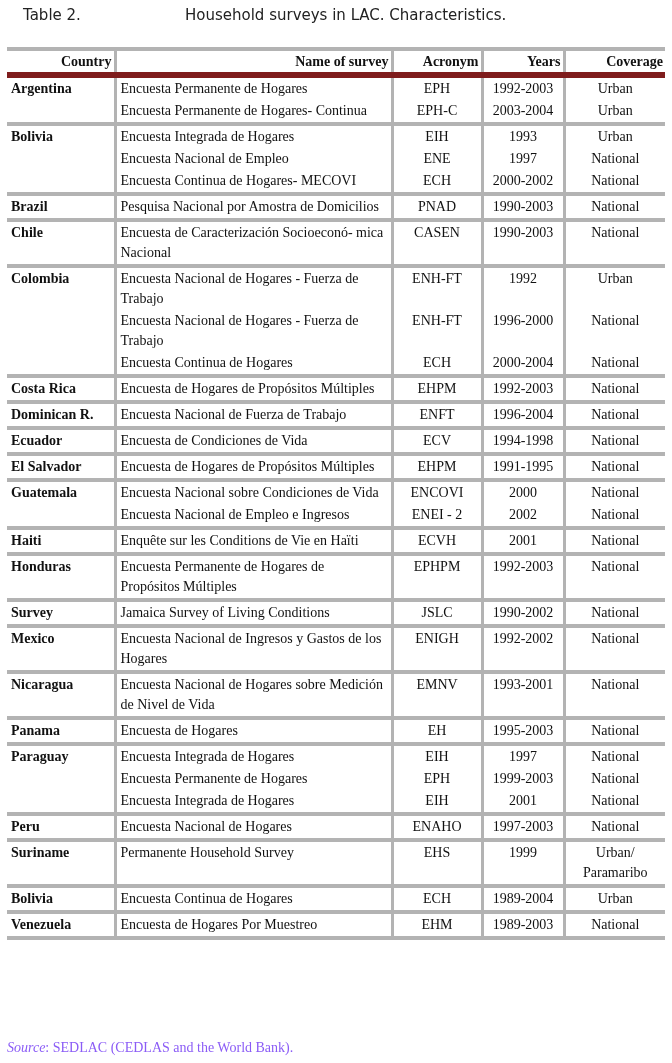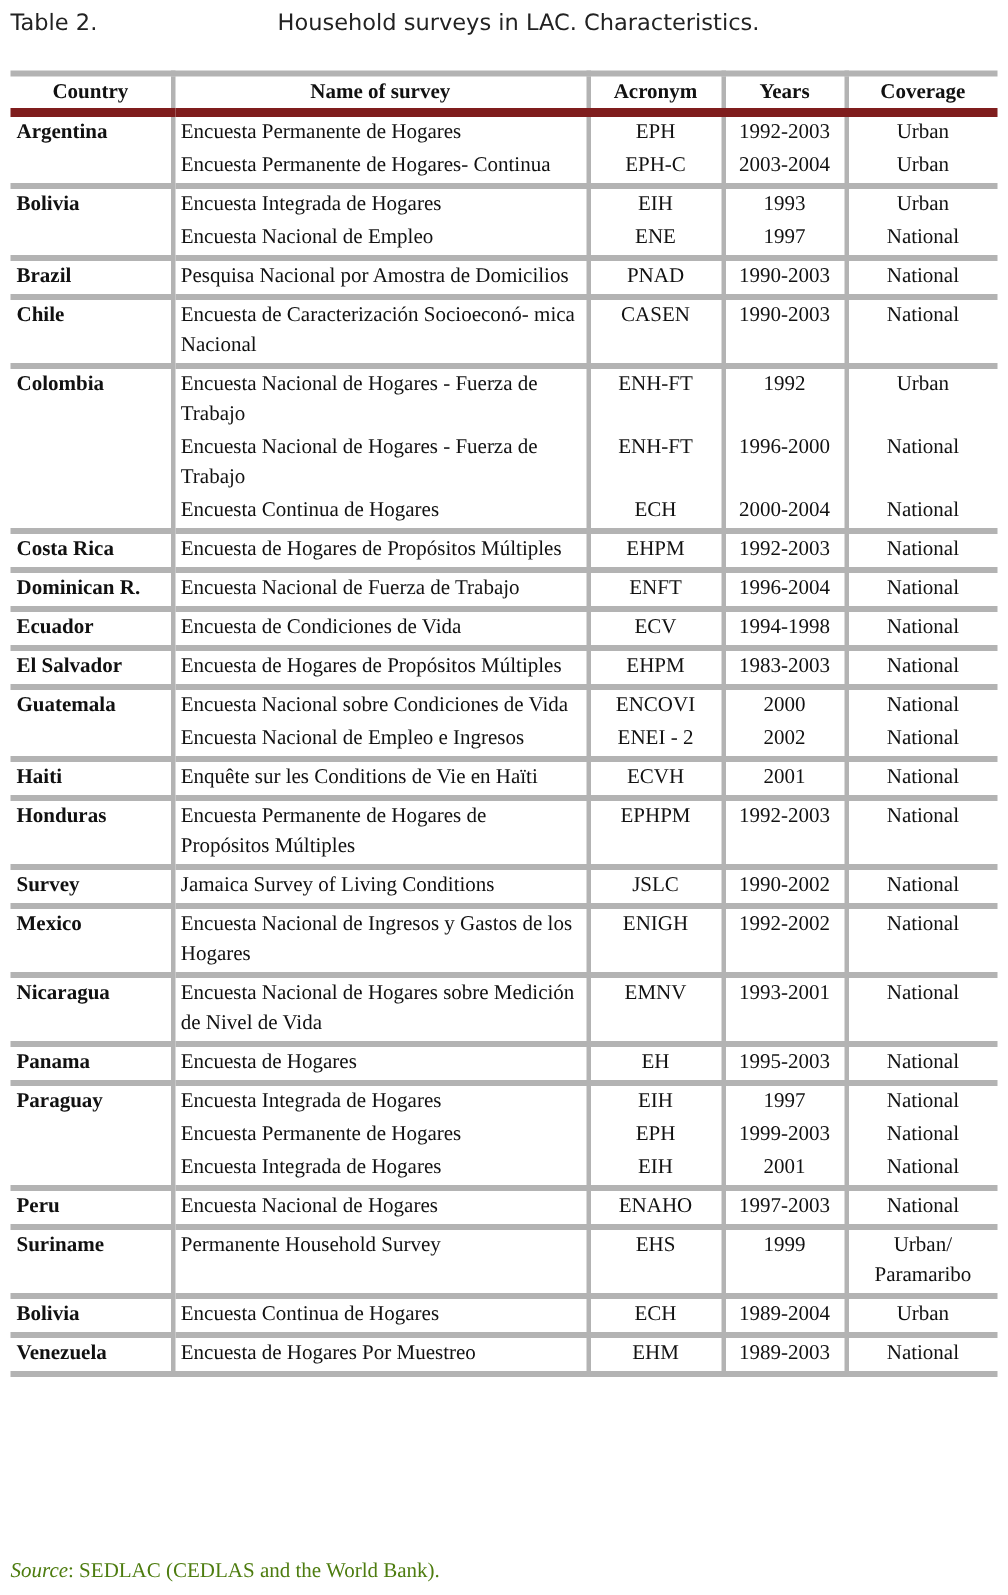--- a/index.html
+++ b/index.html
@@ -1,46 +1,46 @@
 <!DOCTYPE html>
 <html><head>
 <meta charset="utf-8">
 <style>
   html, body { margin: 0; padding: 0; background: #ffffff; }
   body { width: 672px; height: 1063px; position: relative; overflow: hidden; color: #111; }
   .title-line {
     position: absolute; left: 7px; top: 6px; width: 660px; height: 22px;
     font-family: "DejaVu Sans", sans-serif; font-size: 15px; color: #222;
   }
-  .title-line .tlabel { position: absolute; left: 0; top: 0; text-align: center; }
+  .title-line .tlabel { position: absolute; left: 16px; top: 0; text-align: center; }
   .title-line .ttext { position: absolute; left: 142px; top: 0; margin-left: 36px; }
   table.survey {
     position: absolute; left: 7px; top: 47px; width: 658px;
     border-collapse: collapse; table-layout: fixed;
     font-family: "Liberation Serif", serif; font-size: 14px; line-height: 20px;
     border-top: 4px solid #b3b3b3; border-bottom: 4px solid #b3b3b3;
   }
   table.survey col.c1 { width: 108px; }
   table.survey col.c2 { width: 277px; }
   table.survey col.c3 { width: 90px; }
   table.survey col.c4 { width: 82px; }
   table.survey col.c5 { width: 101px; }
   table.survey th {
-    font-weight: bold; text-align: center; padding: 1px 2px 0 2px; height: 20px;
+    font-weight: bold; text-align: right; padding: 1px 2px 0 2px; height: 20px;
     border-bottom: 6px solid #7f1d1d;
   }
   table.survey td { vertical-align: top; padding: 1px 4px 1px 4px; }
   table.survey th + th, table.survey td + td { border-left: 3px solid #b3b3b3; }
   table.survey tr.group td { border-top: 4px solid #b3b3b3; }
   table.survey tr.first-group td { border-top: 0; margin-left: 27px; }
   td.country { font-weight: bold; padding-left: 6px; }
   td.center { text-align: center; }
   .source {
     position: absolute; left: 7px; top: 1040px;
-    font-family: "Liberation Serif", serif; font-size: 14px; color: #4d7c0f;
+    font-family: "Liberation Serif", serif; font-size: 14px; color: #8b5cf6;
   }
   .source em { font-style: italic; }
 </style>
 </head>
 <body>
 
 <div class="title-line">
   <span class="tlabel">Table 2.</span>
   <span class="ttext">Household surveys in LAC. Characteristics.</span>
 </div>
@@ -84,20 +84,27 @@
         <td class="center">1993</td>
         <td class="center">Urban</td>
       </tr>
       <tr>
         <td class="country"></td>
         <td>Encuesta Nacional de Empleo</td>
         <td class="center">ENE</td>
         <td class="center">1997</td>
         <td class="center">National</td>
       </tr>
+      <tr>
+        <td class="country"></td>
+        <td>Encuesta Continua de Hogares- MECOVI</td>
+        <td class="center">ECH</td>
+        <td class="center">2000-2002</td>
+        <td class="center">National</td>
+      </tr>
       <tr class="group">
         <td class="country">Brazil</td>
         <td>Pesquisa Nacional por Amostra de Domicilios</td>
         <td class="center">PNAD</td>
         <td class="center">1990-2003</td>
         <td class="center">National</td>
       </tr>
       <tr class="group">
         <td class="country">Chile</td>
         <td>Encuesta de Caracterización Socioeconó- mica Nacional</td>
@@ -144,21 +151,21 @@
         <td class="country">Ecuador</td>
         <td>Encuesta de Condiciones de Vida</td>
         <td class="center">ECV</td>
         <td class="center">1994-1998</td>
         <td class="center">National</td>
       </tr>
       <tr class="group">
         <td class="country">El Salvador</td>
         <td>Encuesta de Hogares de Propósitos Múltiples</td>
         <td class="center">EHPM</td>
-        <td class="center">1983-2003</td>
+        <td class="center">1991-1995</td>
         <td class="center">National</td>
       </tr>
       <tr class="group">
         <td class="country">Guatemala</td>
         <td>Encuesta Nacional sobre Condiciones de Vida</td>
         <td class="center">ENCOVI</td>
         <td class="center">2000</td>
         <td class="center">National</td>
       </tr>
       <tr>

